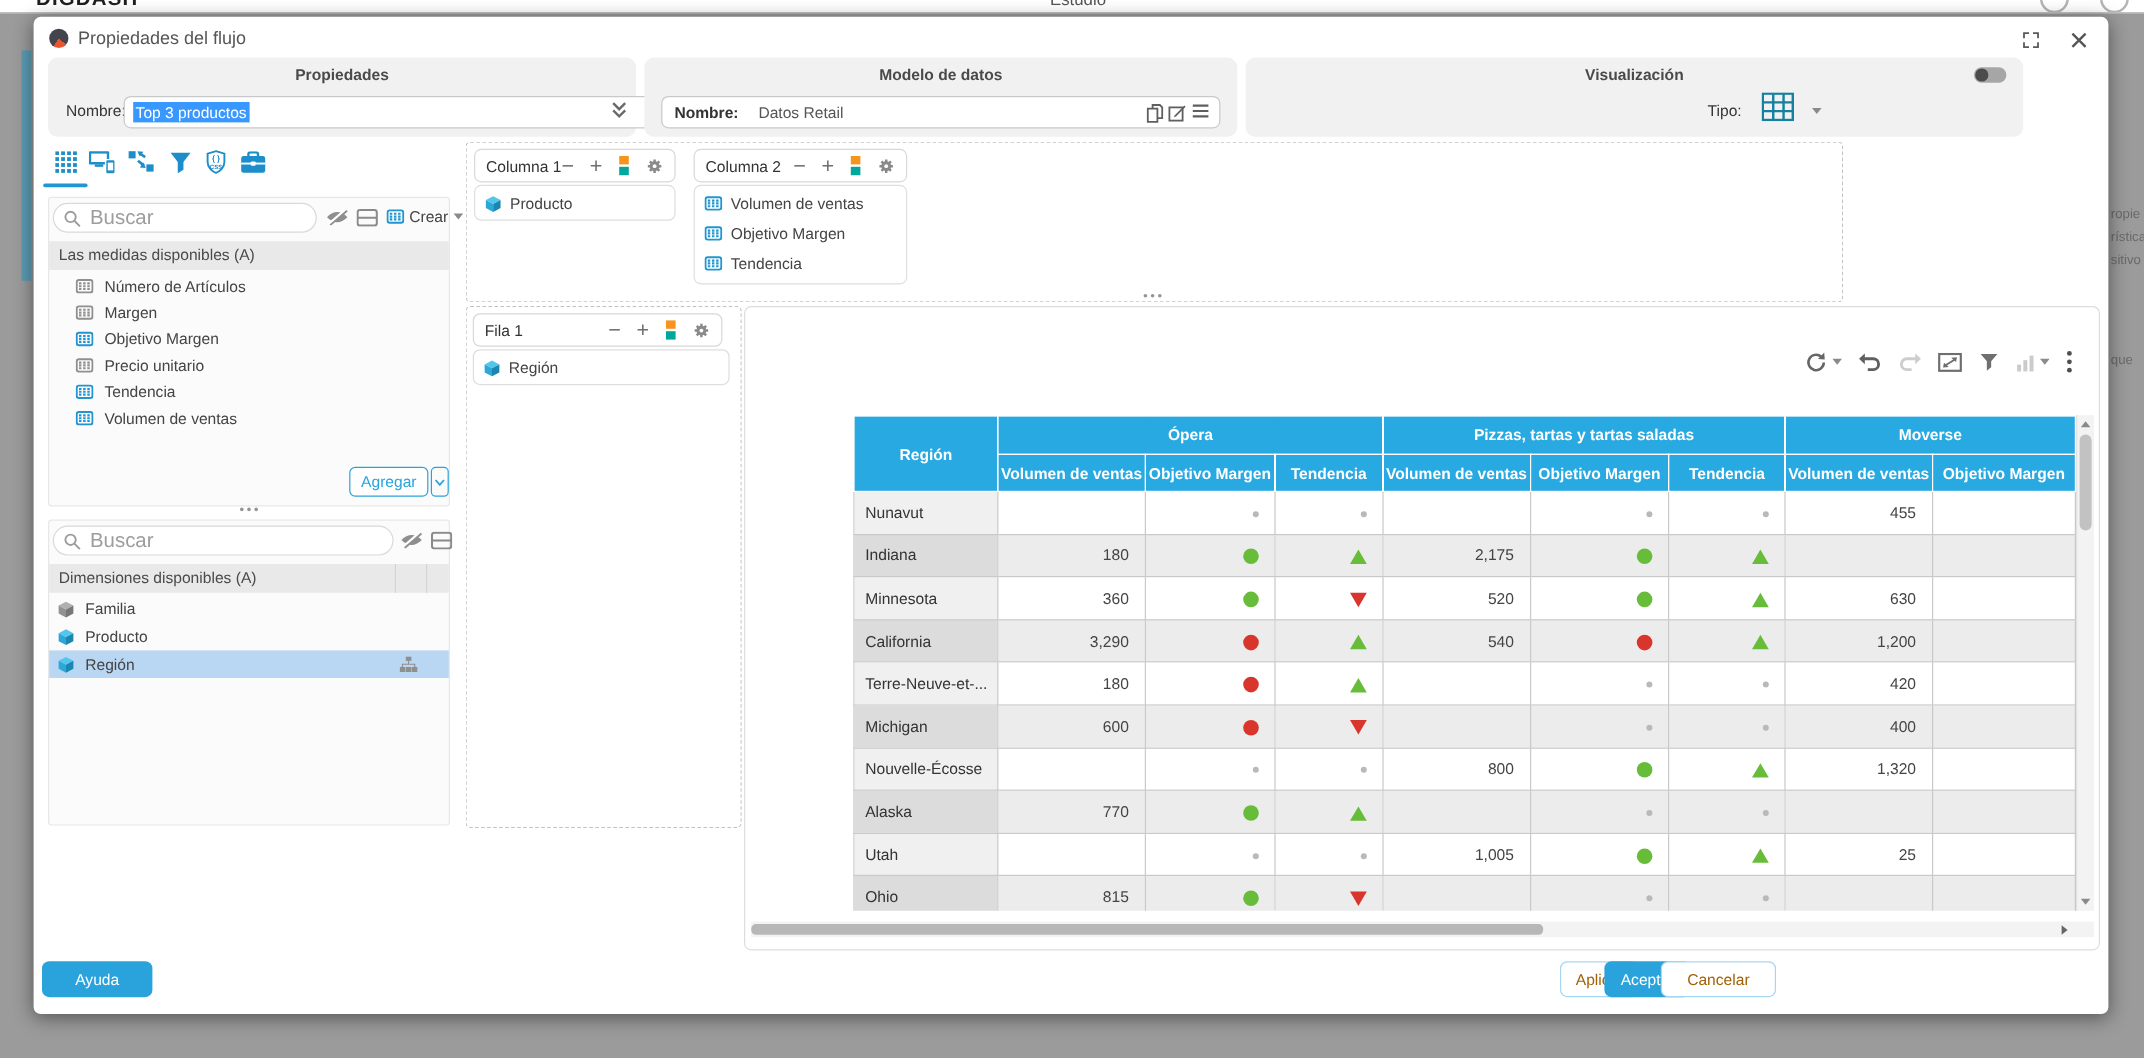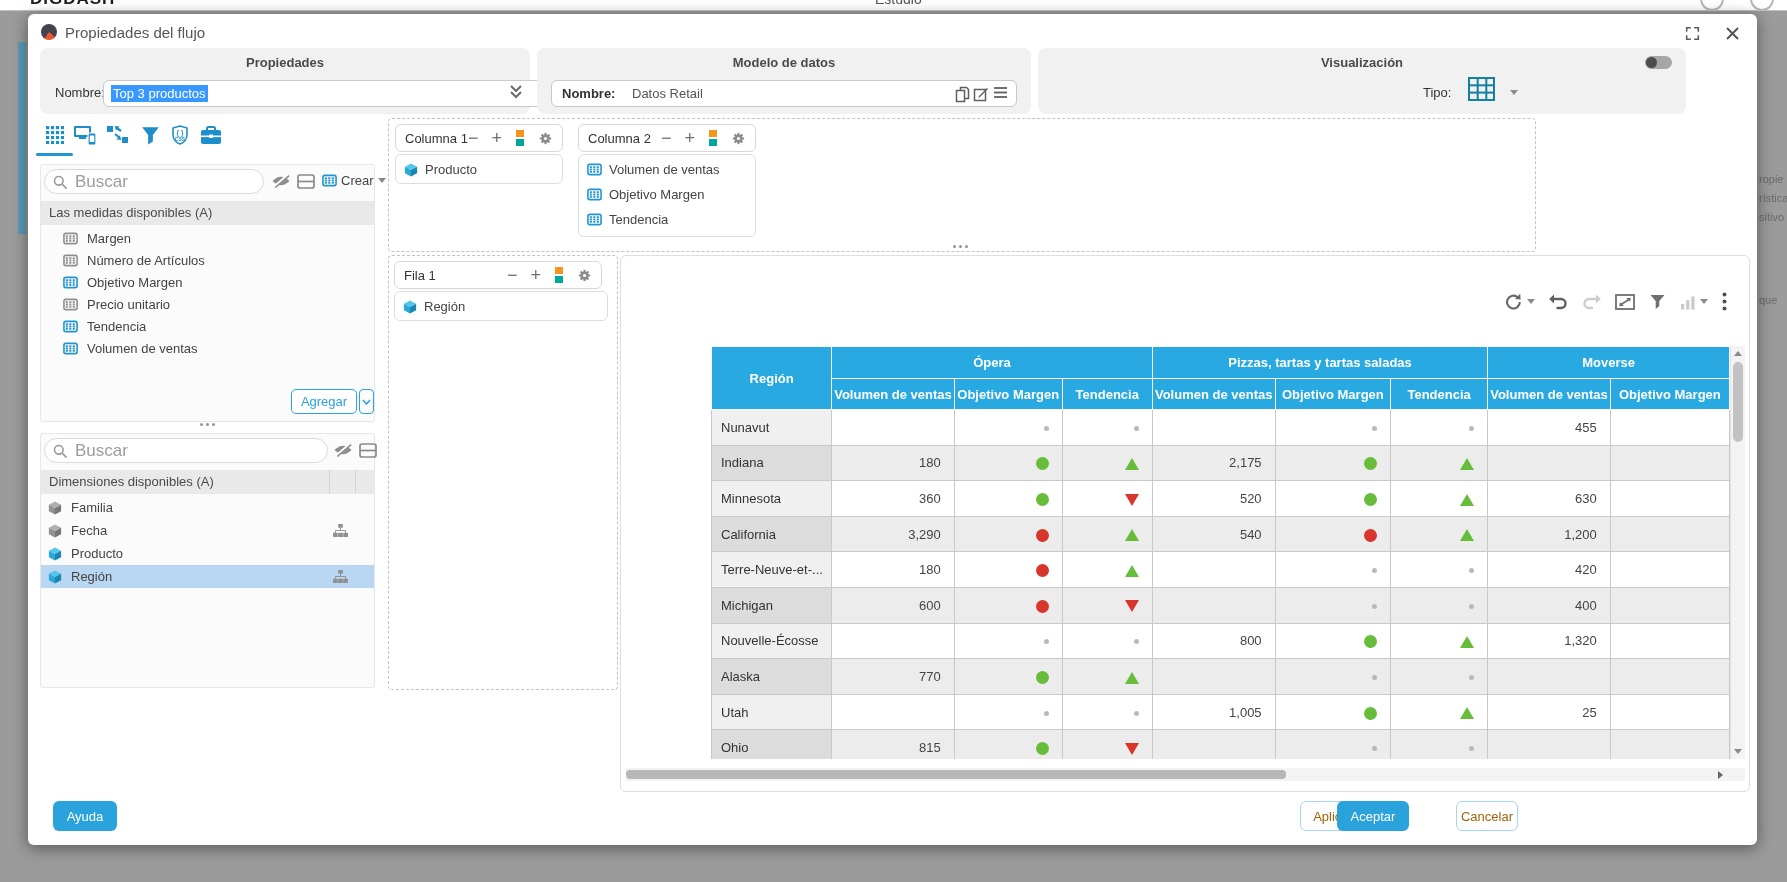--- a/index.html
+++ b/index.html
@@ -127,24 +127,24 @@
   .sarr{position:absolute;left:3px;width:0;height:0;border-left:4px solid transparent;border-right:4px solid transparent;cursor:pointer}
   .sarr.up{top:5px;border-bottom:5px solid #8a8a8a}
   .sarr.dn{bottom:5px;border-top:5px solid #8a8a8a}
   .hscroll{position:absolute;left:5px;top:512px;width:1119px;height:13px;background:#f3f3f3}
   .hthumb{position:absolute;left:0;top:2px;height:9px;width:660px;background:#b7b7b7;border-radius:4px;cursor:pointer}
   .harr{position:absolute;right:22px;top:3px;width:0;height:0;border-top:4px solid transparent;border-bottom:4px solid transparent;border-left:5px solid #666;cursor:pointer}
   
   .btn{position:absolute;top:787px;height:30px;border-radius:6px;display:flex;align-items:center;justify-content:center;font-size:13px;box-sizing:border-box;cursor:pointer}
   .btn.filled{background:#2aa3dc;color:#fff}
   .btn.outline{background:#fff;border:1px solid #a5d7f0;color:#a16207}
-  #help{left:25px;width:64px}
+  #help{left:7px;width:92px}
   #apply{left:1272px;width:66px}
   #accept{left:1309px;width:72px}
-  #cancel{left:1428px;width:62px}
+  #cancel{left:1356px;width:96px}
 </style>
 </head>
 <body>
 
 <div class="topbar">
   <div class="brand">DIGDASH</div>
   <div class="apptab">Estudio</div>
   <div class="topcircle c1"></div>
   <div class="topcircle c2"></div>
 </div>
@@ -358,34 +358,34 @@
           <span class="li-ic">
             <svg width="15" height="15" viewBox="0 0 16 16">
               <rect x="1" y="2.5" width="14" height="11" rx="2" fill="none" stroke="#8f8f8f" stroke-width="1.7"></rect>
               <g stroke="#8f8f8f" stroke-width="1.9" stroke-dasharray="2.2 1.5">
                 <line x1="3" y1="5.5" x2="13" y2="5.5"></line>
                 <line x1="3" y1="8" x2="13" y2="8"></line>
                 <line x1="3" y1="10.5" x2="13" y2="10.5"></line>
               </g>
             </svg>
           </span>
-          <span class="li-lb">Margen</span>
+          <span class="li-lb">Número de Artículos</span>
         </div>
         <div class="list-row m-row">
           <span class="li-ic">
             <svg width="15" height="15" viewBox="0 0 16 16">
               <rect x="1" y="2.5" width="14" height="11" rx="2" fill="none" stroke="#8f8f8f" stroke-width="1.7"></rect>
               <g stroke="#8f8f8f" stroke-width="1.9" stroke-dasharray="2.2 1.5">
                 <line x1="3" y1="5.5" x2="13" y2="5.5"></line>
                 <line x1="3" y1="8" x2="13" y2="8"></line>
                 <line x1="3" y1="10.5" x2="13" y2="10.5"></line>
               </g>
             </svg>
           </span>
-          <span class="li-lb">Número de Artículos</span>
+          <span class="li-lb">Margen</span>
         </div>
         <div class="list-row m-row">
           <span class="li-ic">
             <svg width="15" height="15" viewBox="0 0 16 16">
               <rect x="1" y="2.5" width="14" height="11" rx="2" fill="none" stroke="#2095d0" stroke-width="1.7"></rect>
               <g stroke="#2095d0" stroke-width="1.9" stroke-dasharray="2.2 1.5">
                 <line x1="3" y1="5.5" x2="13" y2="5.5"></line>
                 <line x1="3" y1="8" x2="13" y2="8"></line>
                 <line x1="3" y1="10.5" x2="13" y2="10.5"></line>
               </g>
@@ -482,39 +482,20 @@
               <path d="M8 .5 15 4.2 8 7.9 1 4.2Z" fill="#b0b0b0"></path>
               <path d="M1 4.2 8 7.9V15.5L1 11.8Z" fill="#929292"></path>
               <path d="M15 4.2 8 7.9V15.5L15 11.8Z" fill="#777777"></path>
             </svg>
           </span>
           <span class="li-lb">Familia</span>
         </div>
         <div class="list-row d-row">
           <span class="li-ic">
             <svg width="14" height="14" viewBox="0 0 16 16">
-              <path d="M8 .5 15 4.2 8 7.9 1 4.2Z" fill="#b0b0b0"></path>
-              <path d="M1 4.2 8 7.9V15.5L1 11.8Z" fill="#929292"></path>
-              <path d="M15 4.2 8 7.9V15.5L15 11.8Z" fill="#777777"></path>
-            </svg>
-          </span>
-          <span class="li-lb">Fecha</span>
-          <span class="hier">
-            <svg width="15" height="13" viewBox="0 0 16 14">
-              <rect x="5.5" y="0" width="5" height="4" fill="#8f8f8f"></rect>
-              <path d="M8 4v3M2.5 10V7h11v3" stroke="#8f8f8f" fill="none"></path>
-              <rect x="0" y="9.5" width="5" height="4.5" fill="#8f8f8f"></rect>
-              <rect x="5.5" y="9.5" width="5" height="4.5" fill="#8f8f8f"></rect>
-              <rect x="11" y="9.5" width="5" height="4.5" fill="#8f8f8f"></rect>
-            </svg>
-          </span>
-        </div>
-        <div class="list-row d-row">
-          <span class="li-ic">
-            <svg width="14" height="14" viewBox="0 0 16 16">
               <path d="M8 .5 15 4.2 8 7.9 1 4.2Z" fill="#53c6ec"></path>
               <path d="M1 4.2 8 7.9V15.5L1 11.8Z" fill="#2ba7d8"></path>
               <path d="M15 4.2 8 7.9V15.5L15 11.8Z" fill="#1a86b2"></path>
             </svg>
           </span>
           <span class="li-lb">Producto</span>
         </div>
         <div class="list-row d-row selected">
           <span class="li-ic">
             <svg width="14" height="14" viewBox="0 0 16 16">

